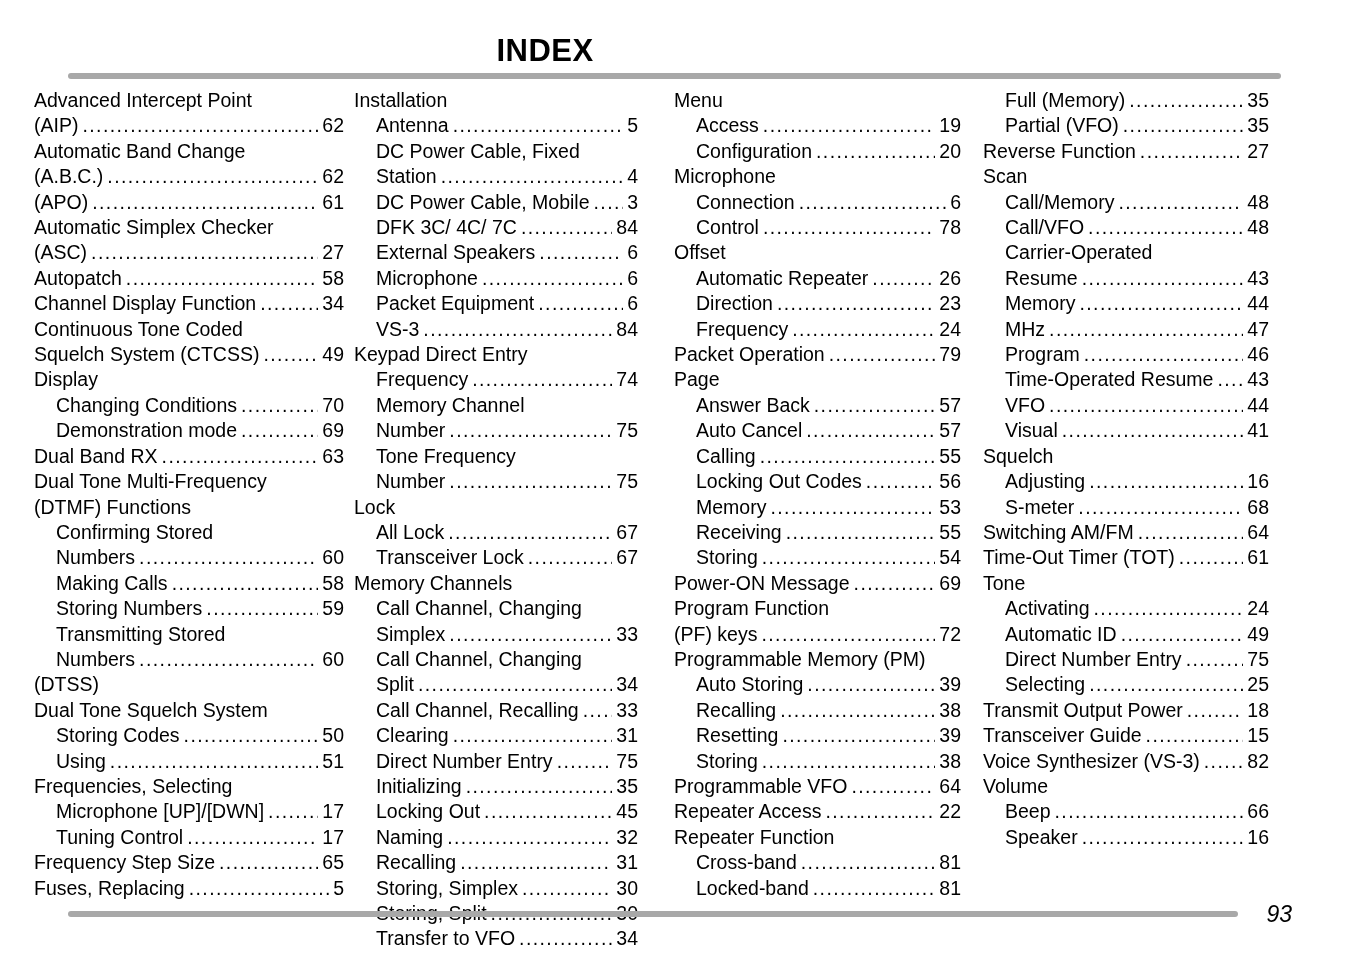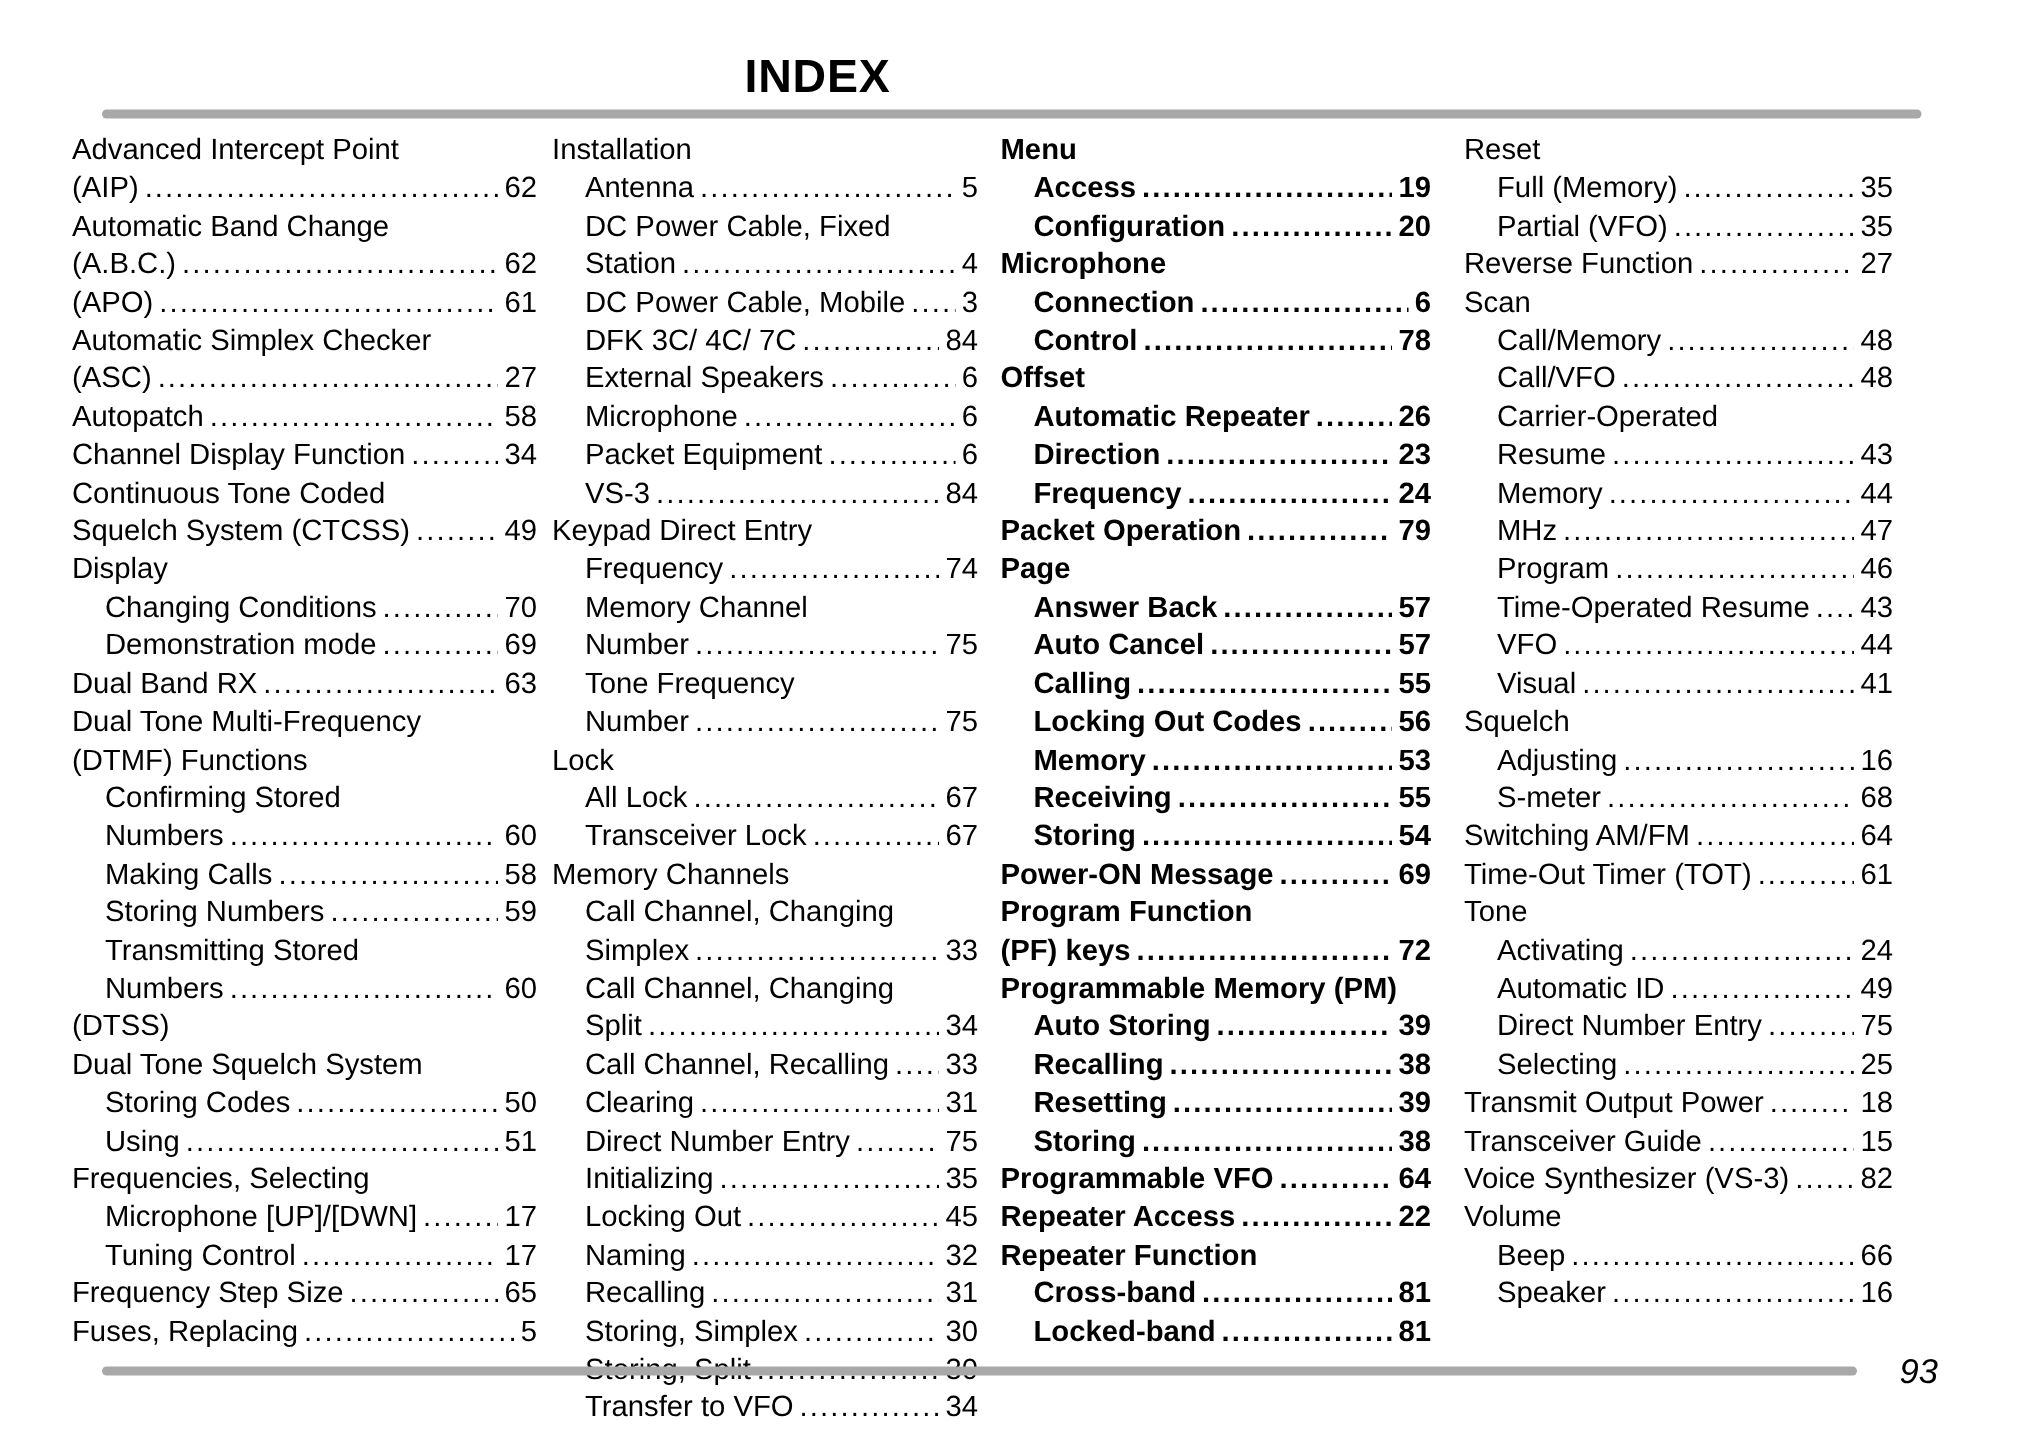--- a/index.html
+++ b/index.html
@@ -57,23 +57,23 @@
     position: absolute;
     left: 0;
     top: 88px;
     width: 1352px;
     display: flex;
     align-items: flex-start;
   }
   .col {
     box-sizing: border-box;
   }
-  .col-0 { width: 310px; margin-left: 48px; }
+  .col-0 { width: 310px; margin-left: 34px; }
   .col-1 { width: 284px; margin-left: 10px; }
-  .col-2 { width: 287px; margin-left: 15px; font-weight: bold; }
+  .col-2 { width: 287px; margin-left: 36px; }
   .col-3 { width: 286px; margin-left: 22px; }
 
   
   .entry {
     display: flex;
     align-items: baseline;
     font-size: 19.5px;
     line-height: 25.4px;
     white-space: nowrap;
   }
@@ -558,23 +558,20 @@
           <span class="leader">..........................................................</span>
           <span class="pagenum">81</span>
         </div>
         <div class="entry sub">
           <span class="label">Locked-band</span>
           <span class="leader">..........................................................</span>
           <span class="pagenum">81</span>
         </div>
       </div>
       <div class="col col-3">
-        <div class="entry heading">
-          <span class="label">Reset</span>
-        </div>
         <div class="entry sub">
           <span class="label">Full (Memory)</span>
           <span class="leader">..........................................................</span>
           <span class="pagenum">35</span>
         </div>
         <div class="entry sub">
           <span class="label">Partial (VFO)</span>
           <span class="leader">..........................................................</span>
           <span class="pagenum">35</span>
         </div>

